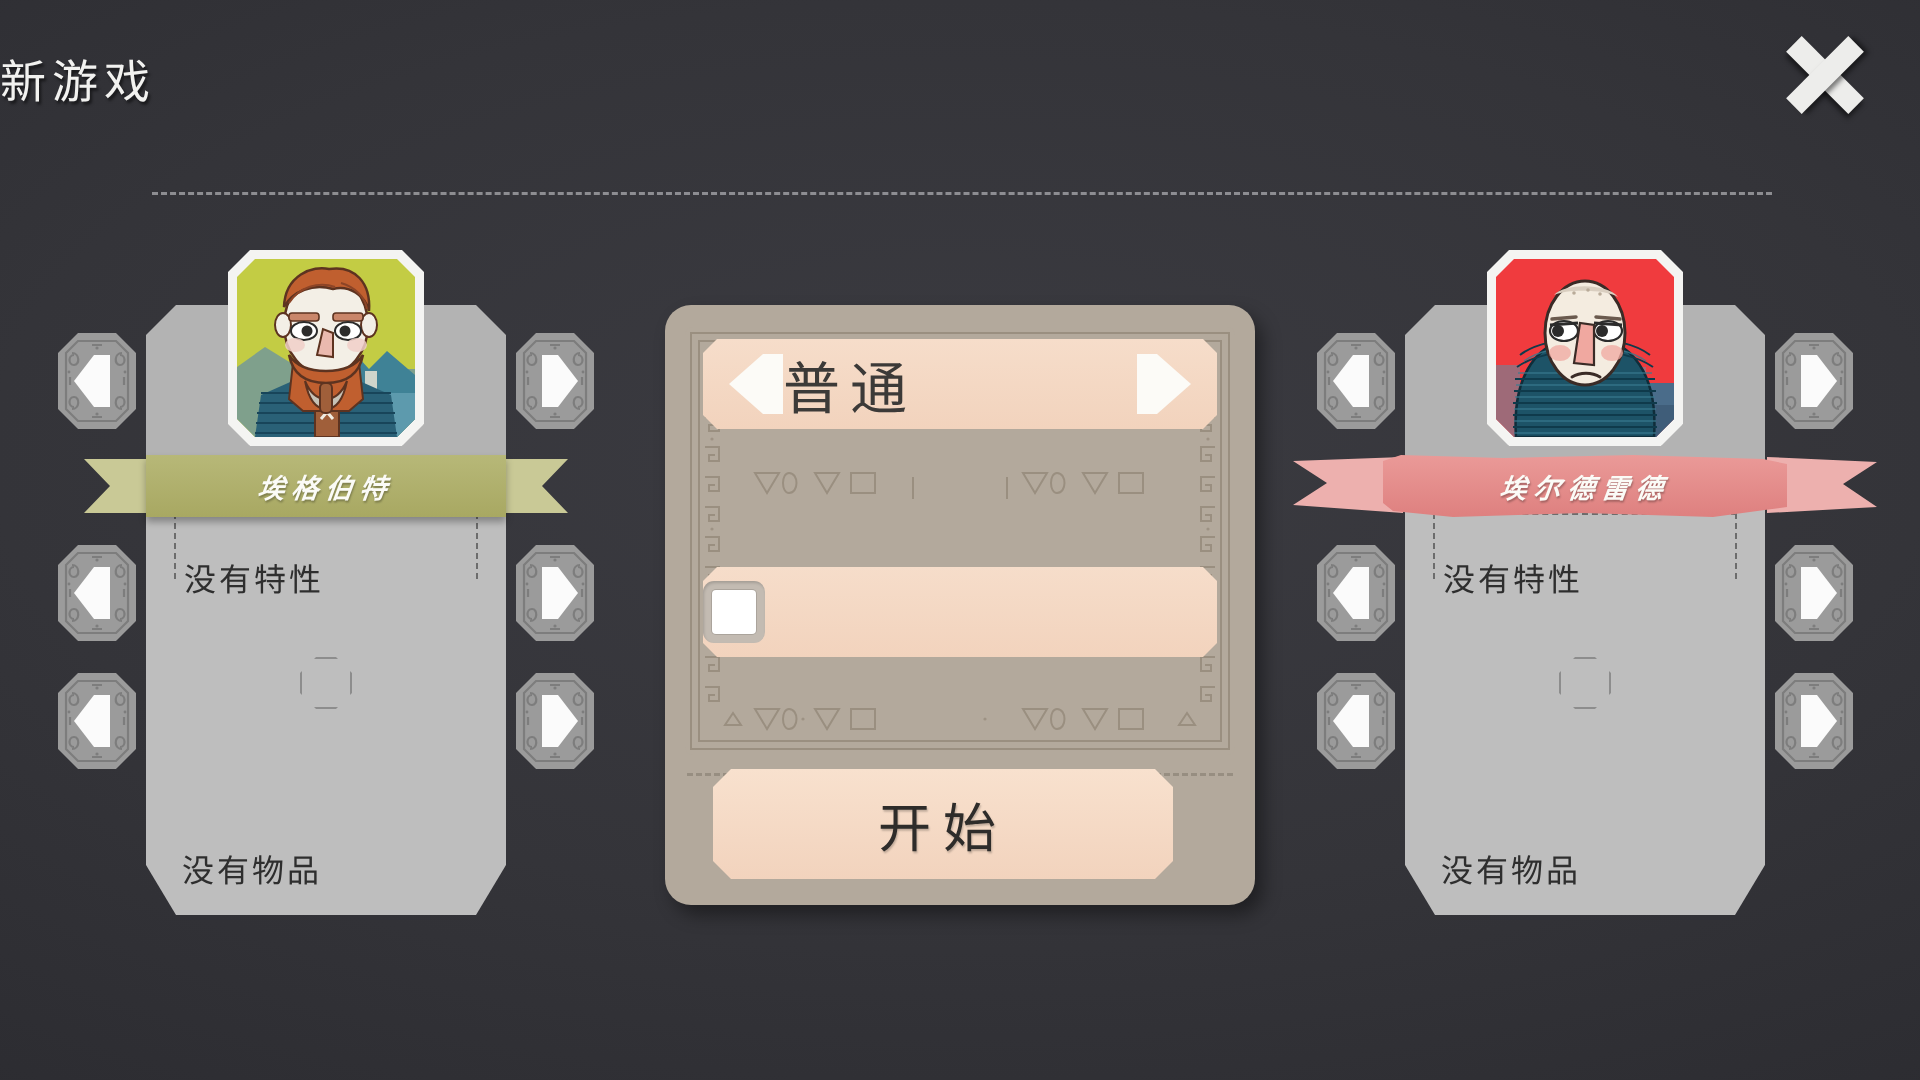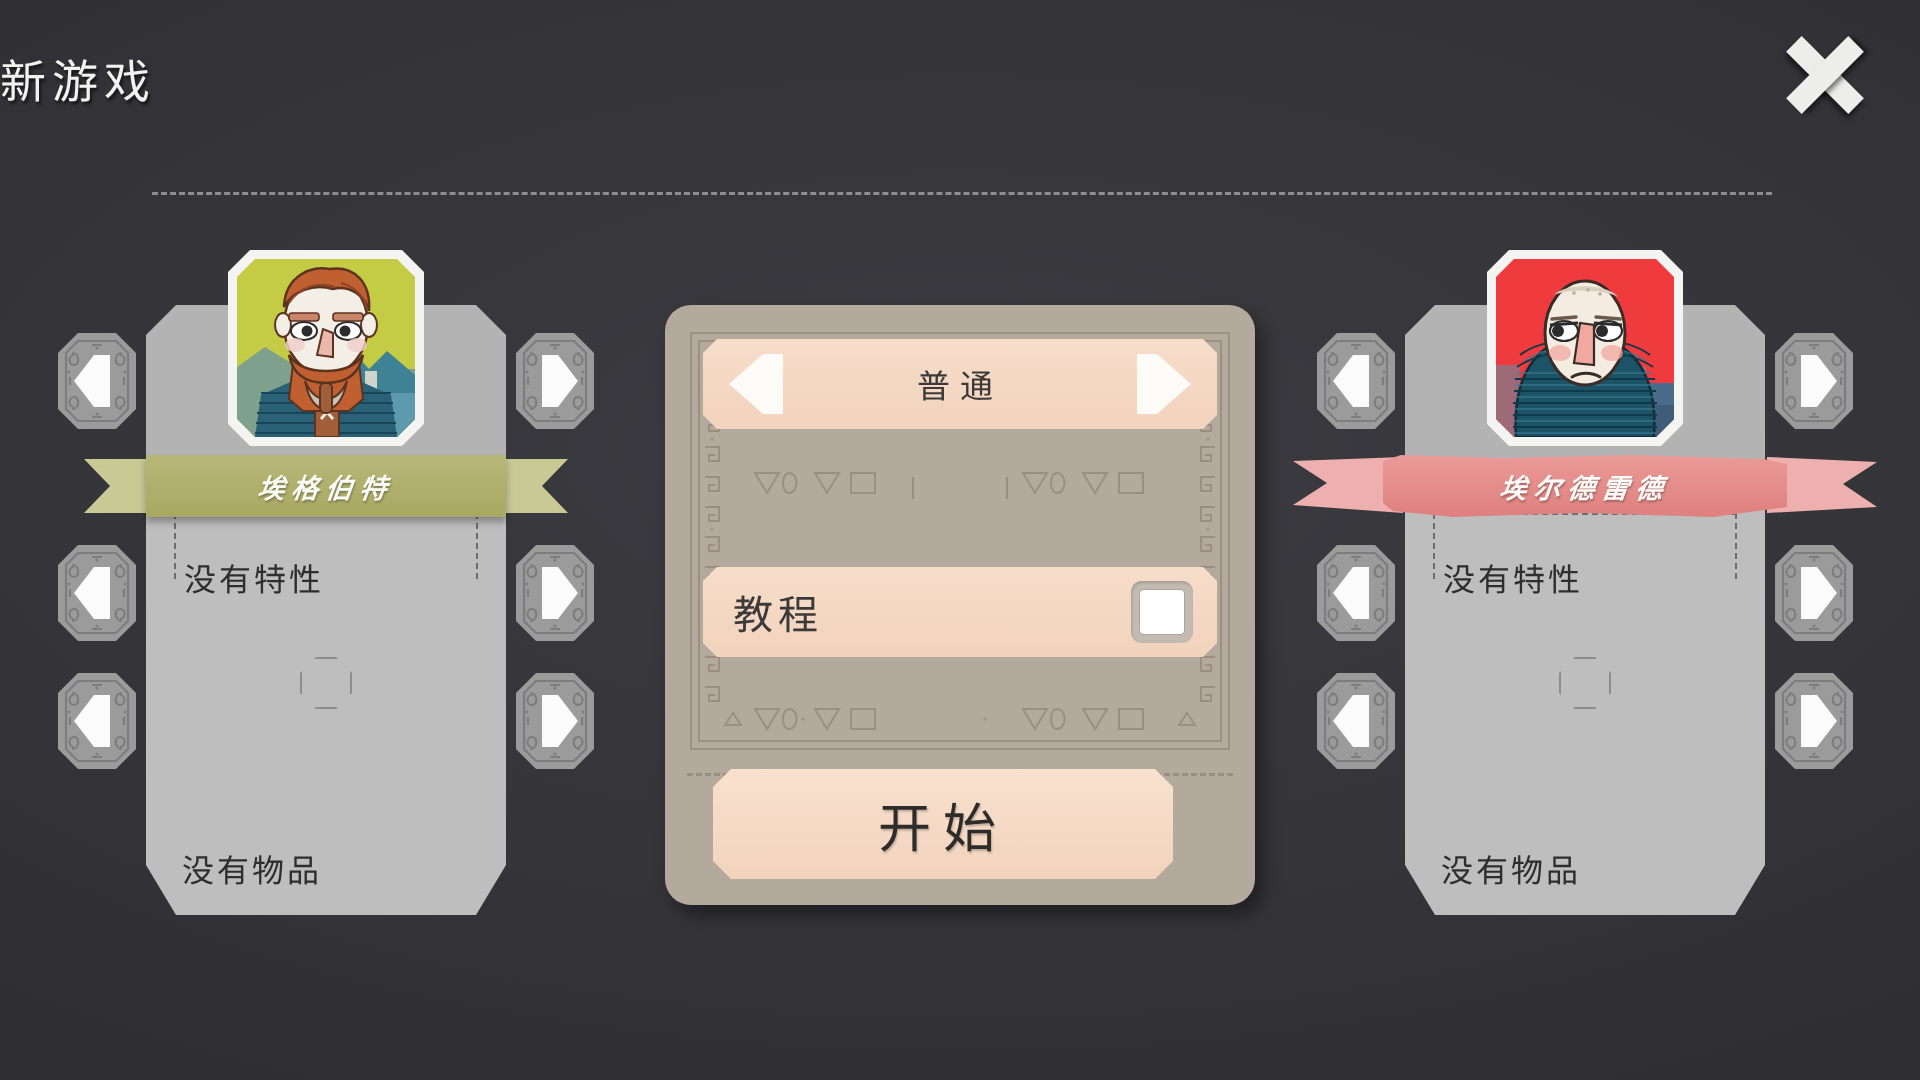--- a/index.html
+++ b/index.html
@@ -324,22 +324,22 @@
     display: flex;
     align-items: center;
     cursor: pointer;
   }
   .row-difficulty { top: 34px; height: 90px; justify-content: space-between; }
   .row-levelreset { top: 148px; height: 90px; }
   .row-tutorial   { top: 262px; height: 90px; }
 
   .difficulty-label {
     flex: 1;
-    text-align: center;
-    font-size: 33px;
+    text-align: left;
+    font-size: 57px;
     color: #3c3a38;
     letter-spacing: 10px;
     user-select: none;
   }
   .diff-arrow {
     width: 54px; height: 60px;
     background: #fcfbf7;
     border: none; padding: 0;
     cursor: pointer;
     flex: 0 0 auto;
@@ -937,21 +937,20 @@
   </div>
 
   <div class="option-row row-difficulty">
     <button class="diff-arrow prev"></button>
     <span class="difficulty-label">普通</span>
     <button class="diff-arrow next"></button>
   </div>
 
 
   <div class="option-row row-tutorial">
-    <span class="option-text">教程</span>
     <span class="checkbox checked">
       <span class="cb-fill"></span>
     </span>
   </div>
 
   <div class="panel-divider"></div>
 
   <button class="start-button">开始</button>
 </div>
 

